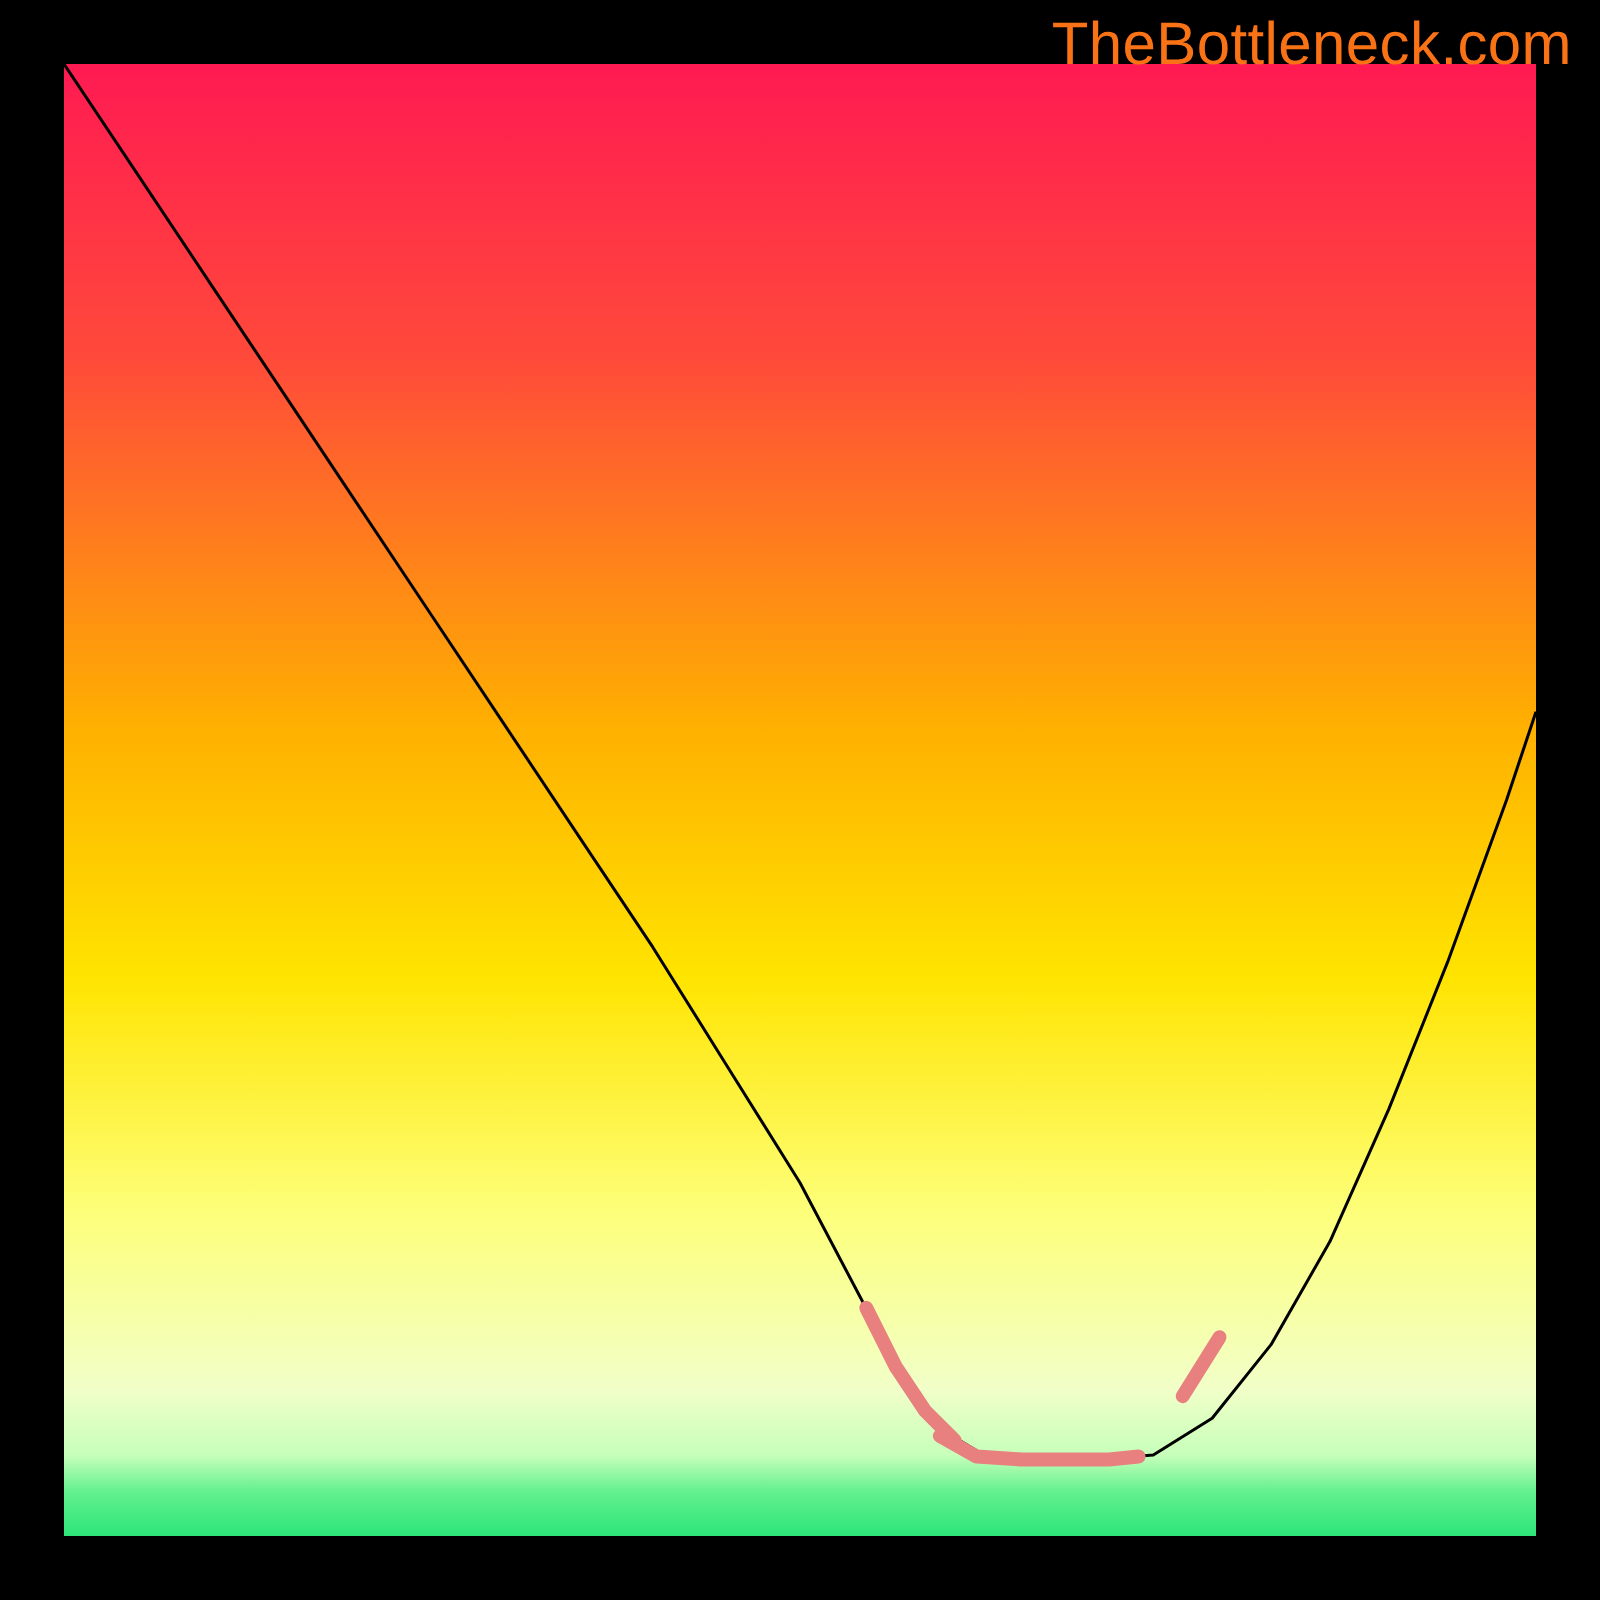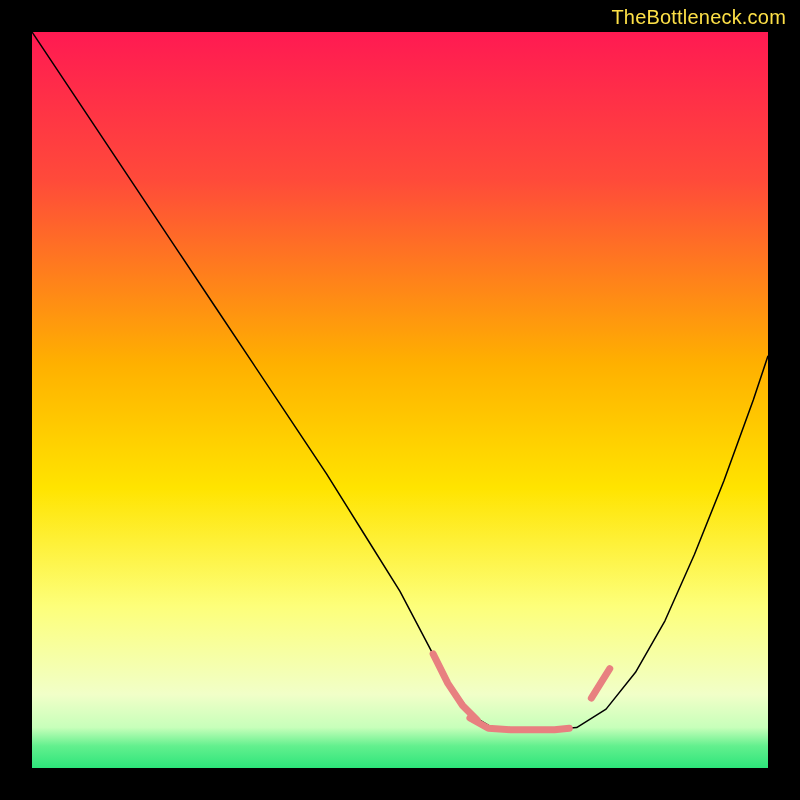--- a/index.html
+++ b/index.html
@@ -23,23 +23,23 @@
     left: 32px;
     top: 32px;
     width: 736px;
     height: 736px;
   }
   .watermark {
     position: absolute;
     top: 6px;
     right: 14px;
     font-family: Arial, Helvetica, sans-serif;
-    font-size: 20px;
+    font-size: 30px;
     font-weight: 500;
-    color: #fde047;
+    color: #f97316;
     letter-spacing: 0.2px;
   }
   svg {
     display: block;
   }
 </style>
 </head>
 <body>
 
 <div class="frame">

